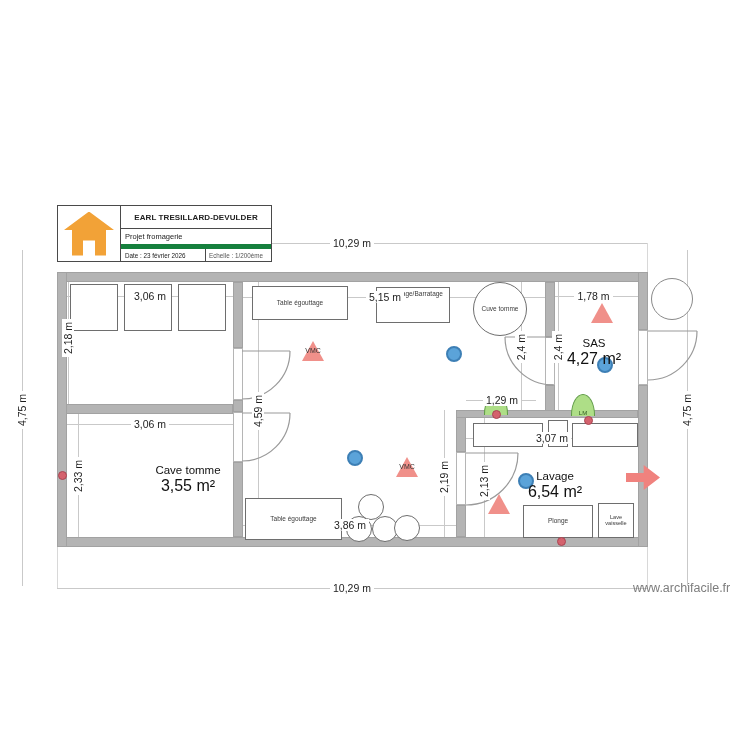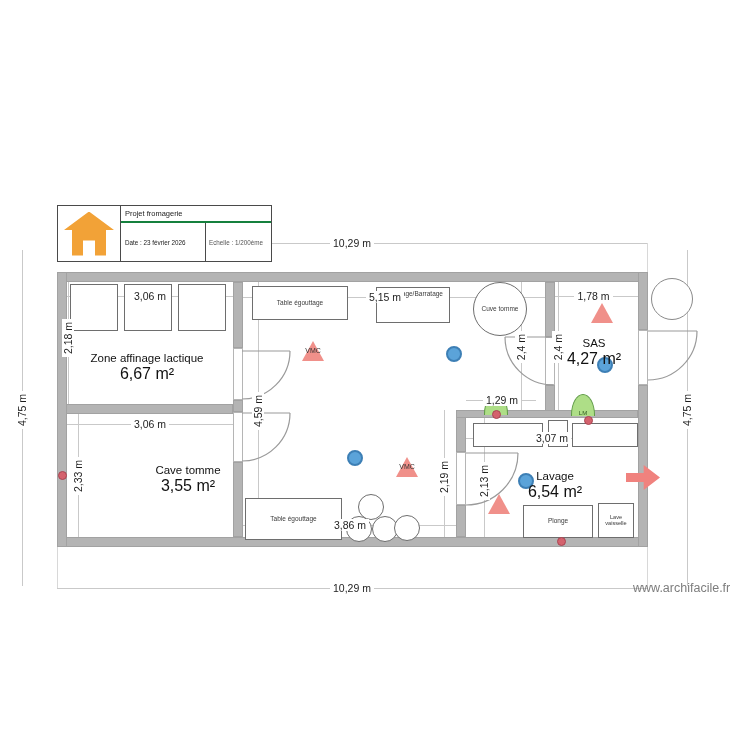--- a/index.html
+++ b/index.html
@@ -26,21 +26,21 @@
   .reddot{position:absolute;background:#d4626d;border:1px solid #a84653;border-radius:50%;box-sizing:border-box;}
   .dome{position:absolute;background:#aede87;border:1px solid #5f9a47;border-bottom:none;
         border-radius:50% 50% 0 0 / 95% 95% 0 0;box-sizing:border-box;
         display:flex;align-items:flex-end;justify-content:center;font-size:6px;color:#2e5a1f;}
   .titleblock{position:absolute;left:57px;top:205px;width:215px;height:57px;background:#fff;
               border:1px solid #4a4a4a;box-sizing:border-box;display:flex;}
   .tb-icon-cell{width:62px;border-right:1px solid #4a4a4a;display:flex;align-items:center;justify-content:center;}
   .tb-rows{flex:1;display:flex;flex-direction:column;}
   .tb-r1{height:22px;border-bottom:1px solid #4a4a4a;display:flex;align-items:center;justify-content:center;
          font-size:8px;font-weight:bold;letter-spacing:.1px;}
-  .tb-r2{height:15px;border-bottom:2px solid #15803d;display:flex;align-items:center;padding-left:4px;font-size:7.5px;}
+  .tb-r2{height:15px;border-bottom:5px solid #15803d;display:flex;align-items:center;padding-left:4px;font-size:7.5px;}
   .tb-r3{flex:1;display:flex;font-size:6.3px;}
   .tb-date{width:80px;border-right:1px solid #4a4a4a;display:flex;align-items:center;padding-left:4px;}
   .tb-scale{flex:1;display:flex;align-items:center;padding-left:3px;color:#555;}
   .house{width:50px;height:44px;background:#f2a237;
          clip-path:polygon(50% 0,100% 42%,84% 42%,84% 100%,62% 100%,62% 66%,38% 66%,38% 100%,16% 100%,16% 42%,0 42%);}
   .watermark{position:absolute;left:633px;top:581px;font-size:12.5px;color:#7d7d7d;}
 </style>
 </head>
 <body>
 
@@ -150,24 +150,20 @@
   </div>
 
   <div class="reddot" style="left:58px;top:471px;width:9px;height:9px;"></div>
   <div class="reddot" style="left:492px;top:410px;width:9px;height:9px;"></div>
   <div class="reddot" style="left:584px;top:416px;width:9px;height:9px;"></div>
   <div class="reddot" style="left:557px;top:537px;width:9px;height:9px;"></div>
 
   <div class="abs" style="left:626px;top:465px;width:34px;height:25px;background:#f0827e;
        clip-path:polygon(0 32%,52% 32%,52% 0,100% 50%,52% 100%,52% 68%,0 68%);"></div>
 
-  <div class="room-name" style="left:67px;top:352px;width:160px;">
-    <div>Zone affinage lactique</div>
-    <div class="room-area">6,67 m²</div>
-  </div>
   <div class="room-name" style="left:67px;top:464px;width:160px;margin-left:41px;">
     <div>Cave tomme</div>
     <div class="room-area">3,55 m²</div>
   </div>
   <div class="room-name" style="left:556px;top:337px;width:76px;">
     <div>SAS</div>
     <div class="room-area">4,27 m²</div>
   </div>
   <div class="room-name" style="left:520px;top:470px;width:70px;">
     <div>Lavage</div>
@@ -228,20 +224,21 @@
   </div>
   <div class="dimwrap" style="left:308px;top:518px;width:84px;height:14px;">
     <span class="dim">3,86 m</span>
   </div>
 
   <div class="titleblock">
     <div class="tb-icon-cell">
       <div class="house"></div>
     </div>
     <div class="tb-rows">
+      <div class="tb-r1">EARL TRESILLARD-DEVULDER</div>
       <div class="tb-r2">Projet fromagerie</div>
       <div class="tb-r3">
         <div class="tb-date">Date : 23 février 2026</div>
         <div class="tb-scale">Echelle : 1/200ème</div>
       </div>
     </div>
   </div>
 
   <div class="watermark">www.archifacile.fr</div>
 

